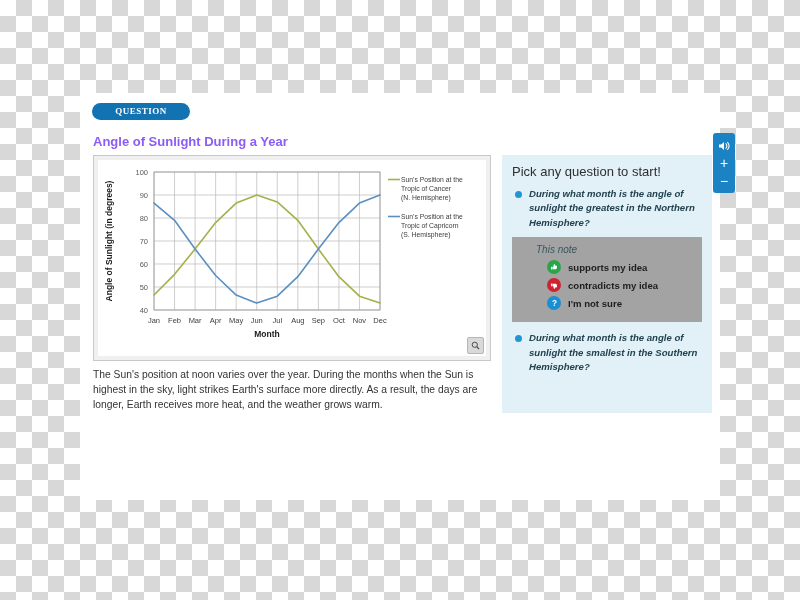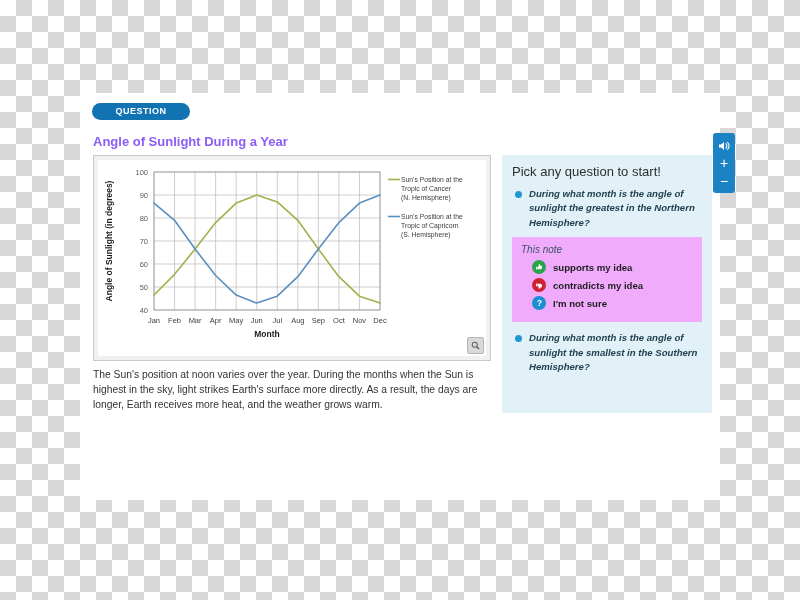--- a/index.html
+++ b/index.html
@@ -86,20 +86,21 @@
     width: 100%; height: 4px;
     background: #17a3e0;
   }
 
   
   .qrow-wrap { padding: 10px 0 2px 12px; }
   .qrow {
     display: flex;
     align-items: flex-end;
     margin-bottom: 4px;
+    font-family: Liberation Serif, serif;
   }
   .pill {
     width: 98px;
     height: 17px;
     line-height: 17px;
     border-radius: 9px;
     background: #1273b3;
     color: #ffffff;
     font-size: 9px;
     font-weight: bold;
@@ -222,22 +223,22 @@
     min-height: 60px;
     padding: 7px 8px;
     font-size: 10.3px;
     line-height: 1.45;
     color: #4a4a4a;
     box-sizing: border-box;
     margin-bottom: 8px;
     cursor: text;
   }
   .note-judge {
-    background: #f0abfc;
-    padding: 7px 9px 8px 9px;
+    background: #a3a3a3;
+    padding: 7px 9px 8px 24px;
     margin-bottom: 9px;
   }
   .note-judge-label {
     font-size: 10px;
     font-style: italic;
     color: #3b5560;
     margin-bottom: 5px;
   }
   .judge-row {
     display: flex;

